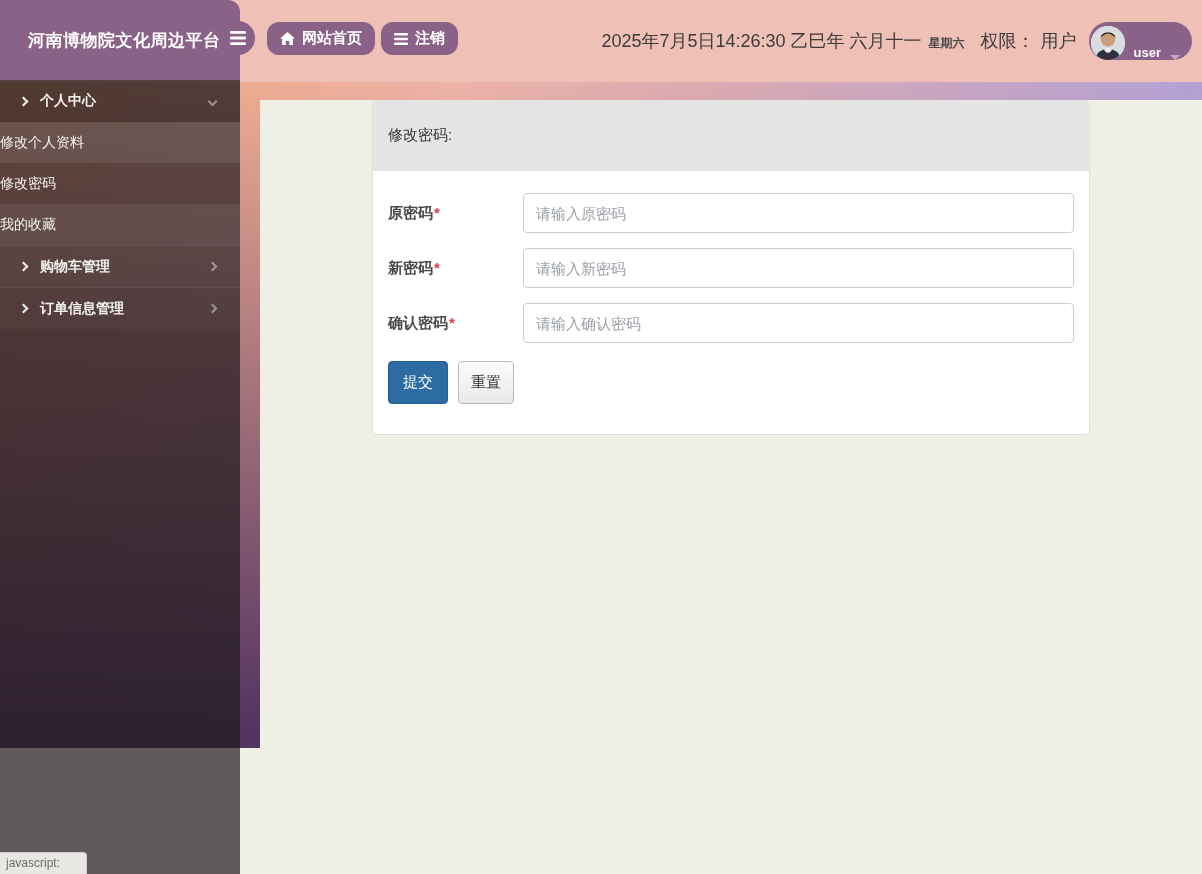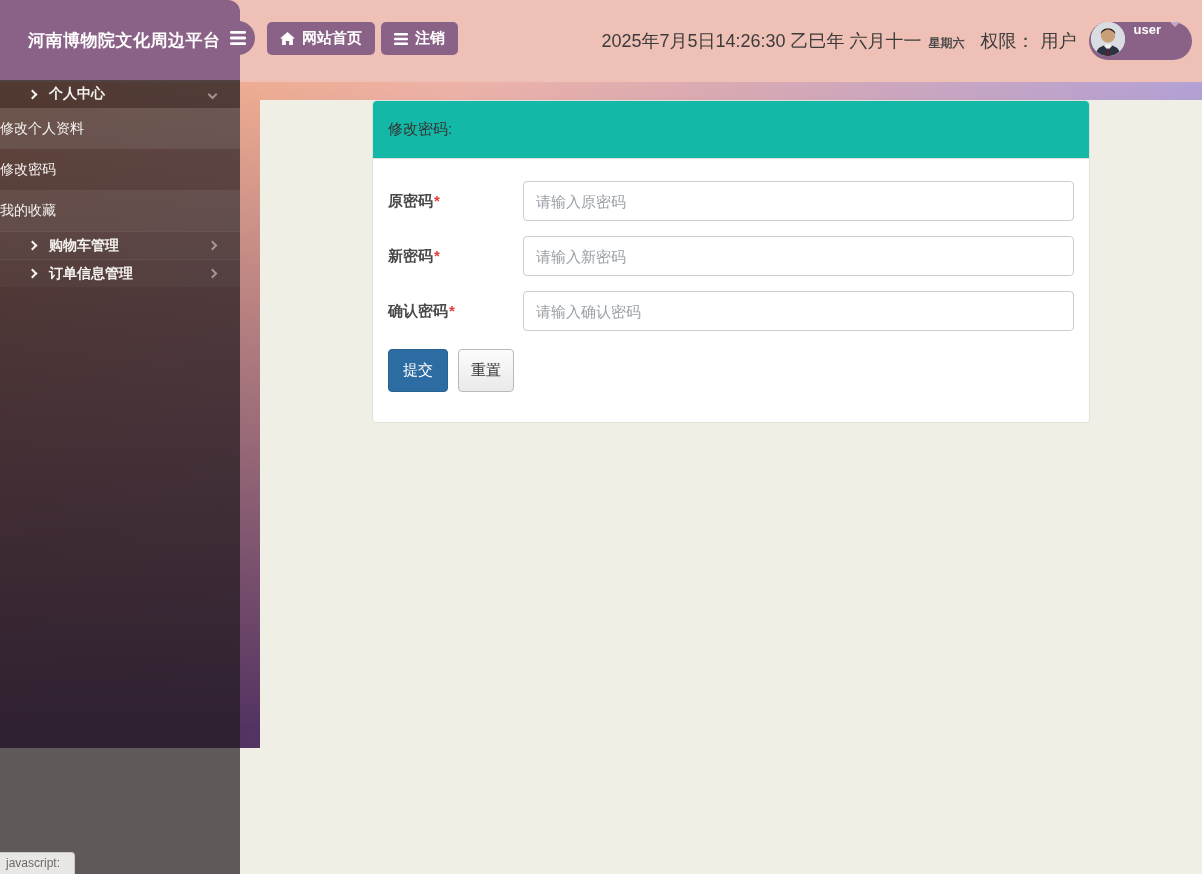--- a/index.html
+++ b/index.html
@@ -18,84 +18,84 @@
   
   .header { position:absolute; top:0; left:0; width:100%; height:82px; background:#eec0b6; }
 
   .brand { position:absolute; top:0; left:0; width:240px; height:80px; background:#8b6287;
     border-top-right-radius:12px; color:#fff; display:flex; align-items:center;
     padding-left:28px; font-size:17px; font-weight:bold; letter-spacing:.5px; z-index:5; }
 
   .menu-toggle { position:absolute; left:221px; top:21px; width:34px; height:34px; border-radius:50%;
     background:#8b6287; display:flex; align-items:center; justify-content:center; z-index:6; cursor:pointer; }
 
-  .nav-btn { position:absolute; top:22px; height:33px; background:#8b6287; border-radius:5px;
+  .nav-btn { position:absolute; top:22px; height:33px; background:#8b6287; border-radius:12px;
     color:#fff; font-size:15px; font-weight:bold; display:flex; align-items:center; gap:7px;
     padding:0 13px; border:none; cursor:pointer; z-index:6; }
   .nav-btn.home { left:267px; }
   .nav-btn.logout { left:381px; }
 
   .header-right { position:absolute; right:10px; top:0; height:82px; display:flex; align-items:center;
     color:#3b3b3b; z-index:6; }
   .date-text { font-size:18px; }
   .weekday { font-size:12px; font-weight:bold; color:#494949; margin-left:7px; padding-top:5px; }
   .role { font-size:18px; margin-left:16px; }
   .role-label { }
   .role-value { margin-left:6px; }
 
   .user-pill { margin-left:12px; height:38px; border-radius:19px; background:#8a6287;
-    display:flex; align-items:flex-start; padding:0 12px 0 2px; cursor:pointer; }
+    display:flex; align-items:flex-end; padding:0 12px 0 2px; cursor:pointer; }
   .avatar { width:34px; height:34px; border-radius:50%; overflow:hidden; background:#d9dde1; flex:none; }
   .user-name { color:#fff; font-weight:bold; font-size:13px; margin-left:9px; }
   .caret { width:0; height:0; border-left:5px solid transparent; border-right:5px solid transparent;
     border-top:5px solid #c3a9c6; margin-left:9px; }
 
   
   .sidebar { position:absolute; left:0; top:80px; width:240px; bottom:0;
     background:rgba(33,26,30,0.70); z-index:4; }
   .side-item { display:flex; align-items:center; color:#f3f1ee; font-size:14px; position:relative; cursor:pointer; }
-  .side-item.parent { height:28px; padding-left:29px; font-weight:bold; }
+  .side-item.parent { height:42px; padding-left:20px; font-weight:bold; }
   .side-item.sub { height:41px; }
   .i1 { background:rgba(0,0,0,0.13); }
   .i2 { background:rgba(255,255,255,0.10); }
   .i3 { background:rgba(255,255,255,0.02); }
   .i4 { background:rgba(255,255,255,0.09); }
   .i5 { background:rgba(255,255,255,0.05); border-top:1px solid rgba(255,255,255,0.08); height:51px; }
   .i6 { background:rgba(255,255,255,0.03); border-top:1px solid rgba(255,255,255,0.08); height:52px; }
 
   .chev { display:inline-block; width:7px; height:7px;
     border-right:2px solid currentColor; border-bottom:2px solid currentColor; }
   .chev.right { transform:rotate(-45deg); }
   .chev.down  { transform:rotate(45deg); }
   .lead-chev { margin-right:13px; flex:none; }
   .tail-chev { position:absolute; right:24px; color:rgba(255,255,255,0.45); }
 
   
   .content { position:absolute; left:260px; top:100px; right:0; bottom:0; background:#f0efe6; z-index:3; }
 
   .panel { width:718px; margin:0 auto; background:#fff; border:1px solid #e2e0da; border-radius:4px; }
-  .panel-header { background:#14b8a6; border-bottom:1px solid #ddd; padding:19px 15px;
+  .panel-header { background:#e5e5e5; border-bottom:1px solid #ddd; padding:25px 15px;
     font-size:15px; color:#333; border-radius:4px 4px 0 0; }
   .panel-body { padding:22px 15px 30px; }
 
   .form-row { display:flex; align-items:center; margin-bottom:15px; }
   .form-label { width:120px; text-align:left; font-size:15px; font-weight:bold; color:#4a4a4a; flex:none; }
   .req { color:#e23b3b; margin-left:1px; }
   .form-input { margin-left:15px; width:568px; height:34px; border:1px solid #ccc; border-radius:4px;
     padding:19px 12px; font-size:15px; color:#333; outline:none; }
   .form-input::placeholder { color:#9aa0a6; }
 
   .btn-row { margin-top:18px; display:flex; }
   .btn-primary { background:#2d6ca2; border:1px solid #27618f; color:#fff; font-size:15px;
     padding:7px 14px; border-radius:4px; cursor:pointer; }
   .btn-default { background:linear-gradient(#fcfcfc,#e9e9e9); border:1px solid #b9b9b9; color:#333;
     font-size:15px; padding:11px 12px; border-radius:4px; margin-left:10px; cursor:pointer; }
 
   .status-tip { position:absolute; left:0; bottom:0; background:#e9e7e3; color:#6b6b6b; font-size:12px;
-    padding:3px 14px 4px 6px; border:1px solid #c9c9c9; border-left:none; border-bottom:none;
+    padding:3px 26px 4px 6px; border:1px solid #c9c9c9; border-left:none; border-bottom:none;
     border-top-right-radius:4px; z-index:9; }
 </style>
 </head>
 <body>
 
 <div class="page">
   <div class="hero"></div>
 
   <div class="header">
     <div class="header-right">

